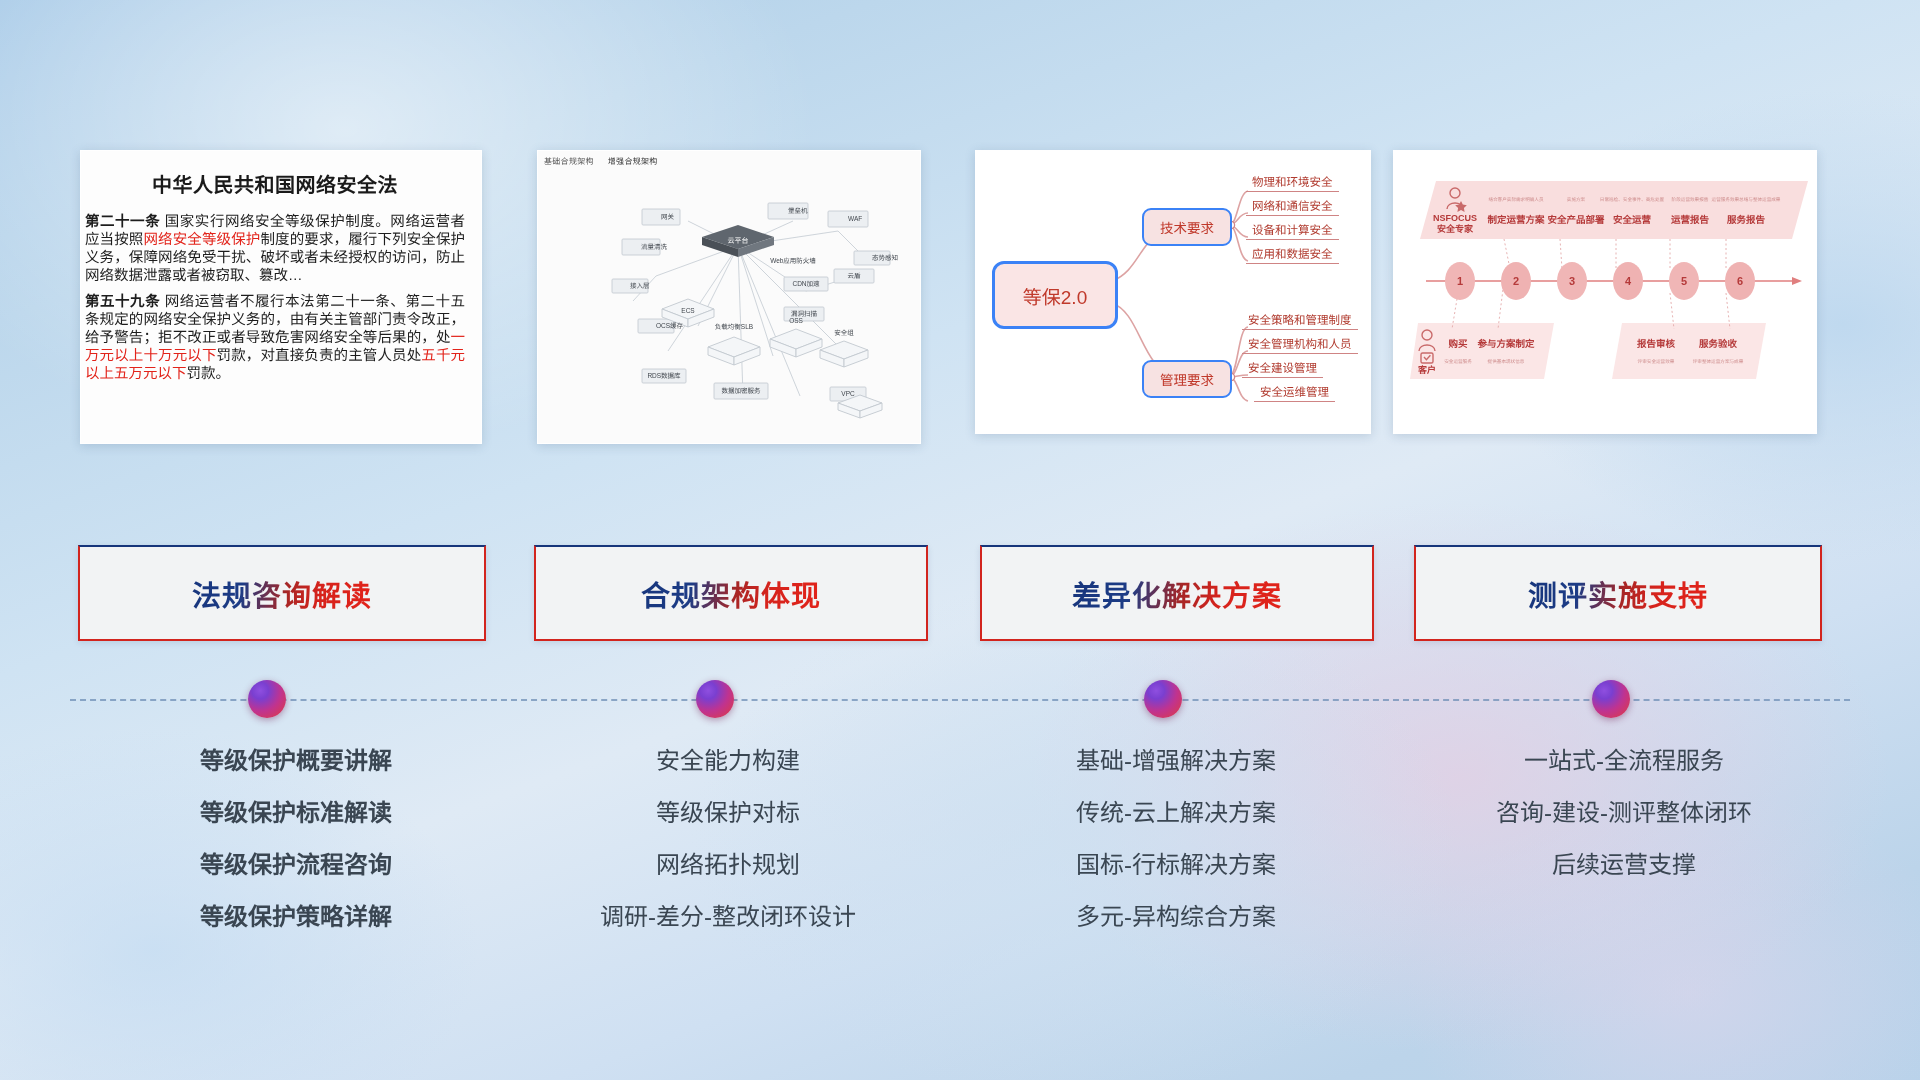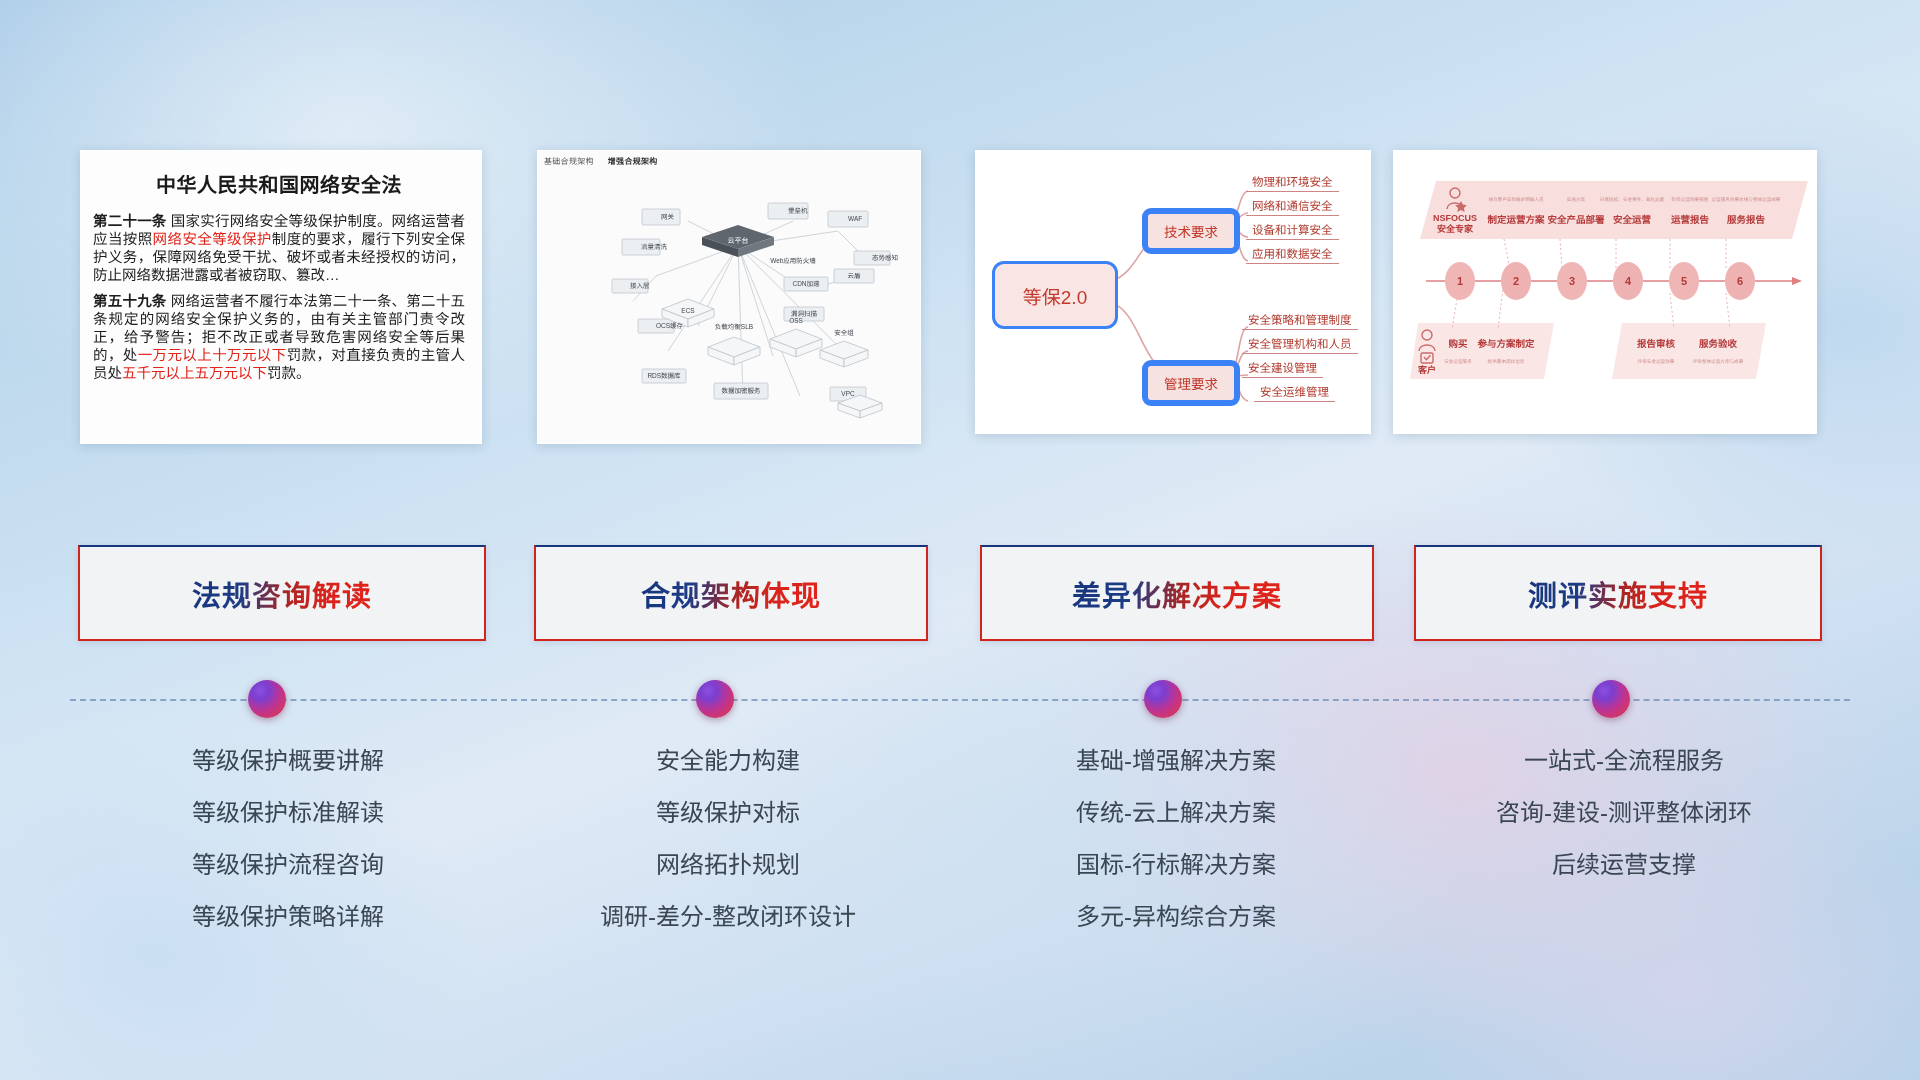--- a/index.html
+++ b/index.html
@@ -31,38 +31,38 @@
   
   .cards{position:absolute;left:0;top:150px;width:1920px;height:300px;}
   .card{position:absolute;top:0;background:#fdfdfd;
         box-shadow:0 2px 10px rgba(40,70,110,.18);border:1px solid rgba(255,255,255,.9);}
   .card.c1{left:80px;width:400px;height:292px;}
   .card.c2{left:537px;width:382px;height:292px;}
   .card.c3{left:975px;width:394px;height:282px;}
   .card.c4{left:1393px;width:422px;height:282px;}
 
   
-  .law{padding:18px 16px 10px 12px;box-sizing:border-box;height:100%;}
+  .law{padding:18px 16px 10px 4px;box-sizing:border-box;height:100%;}
   .law-title{text-align:center;font-size:20px;font-weight:bold;color:#1a1a1a;
              letter-spacing:.5px;margin-bottom:14px;}
   .law-p{font-size:14.5px;line-height:18px;color:#1d1d1d;text-align:justify;margin:0 0 8px 0;}
   .law-p b{font-weight:bold;}
   .law-p .hl{color:#e2231a;}
 
   
   .arch{position:relative;width:100%;height:100%;background:#fbfbfb;overflow:hidden;}
   .arch-tabs{position:absolute;left:6px;top:4px;font-size:8px;color:#555;letter-spacing:.3px;}
   .arch-tabs span{margin-right:14px;}
-  .arch-tabs span.on{color:#333;font-weight:bold;}
+  .arch-tabs span.on{color:#333;font-weight:normal;}
   .arch svg{position:absolute;left:0;top:0;}
 
   
   .mind{position:relative;width:100%;height:100%;background:#fff;}
   .mind svg{position:absolute;left:0;top:0;}
-  .mnode{position:absolute;background:#f7e2e2;border:6px solid #3b82f6;border-radius:9px;
+  .mnode{position:absolute;background:#f7e2e2;border:2px solid #3b82f6;border-radius:9px;
          color:#c0392b;font-size:15px;display:flex;align-items:center;justify-content:center;}
   .mroot{left:16px;top:110px;width:120px;height:62px;font-size:19px;border-width:3px;border-radius:12px;
          background:#fae5e5;}
   .mbranch{width:86px;height:34px;font-size:13.5px;}
   .mleaf{position:absolute;font-size:11.5px;color:#b03a2e;white-space:nowrap;
          border-bottom:1.6px solid #cf8484;padding:0 6px 2px 6px;text-align:center;}
 
   
   .nsf{position:relative;width:100%;height:100%;background:#fff;overflow:hidden;}
   .nsf svg{position:absolute;left:0;top:0;}
@@ -86,21 +86,21 @@
   .tl-line{position:absolute;left:70px;top:19px;width:1780px;height:0;
            border-top:2px dashed #6f8fb6;opacity:.75;}
   .dot{position:absolute;top:0;width:38px;height:38px;border-radius:50%;
        background:radial-gradient(circle at 32% 28%,#8f4fe0 0%,#7a3fd0 22%,#c0338f 55%,#e23b3b 100%);
        box-shadow:0 2px 7px rgba(120,40,90,.45);}
   .dot.d1{left:248px;} .dot.d2{left:696px;} .dot.d3{left:1144px;} .dot.d4{left:1592px;}
 
   
   .lists{position:absolute;left:0;top:735px;width:1920px;height:230px;}
   .list{position:absolute;top:0;text-align:center;}
-  .list.g1{left:68px;width:440px;}
+  .list.g1{left:76px;width:440px;font-weight:bold;}
   .list.g2{left:508px;width:440px;}
   .list.g3{left:956px;width:440px;}
   .list.g4{left:1404px;width:440px;}
   .list-item{font-size:24px;color:#3a4652;line-height:52px;white-space:nowrap;}
 </style>
 </head>
 <body>
 
 <div class="bg">
   <div class="l1"></div>

